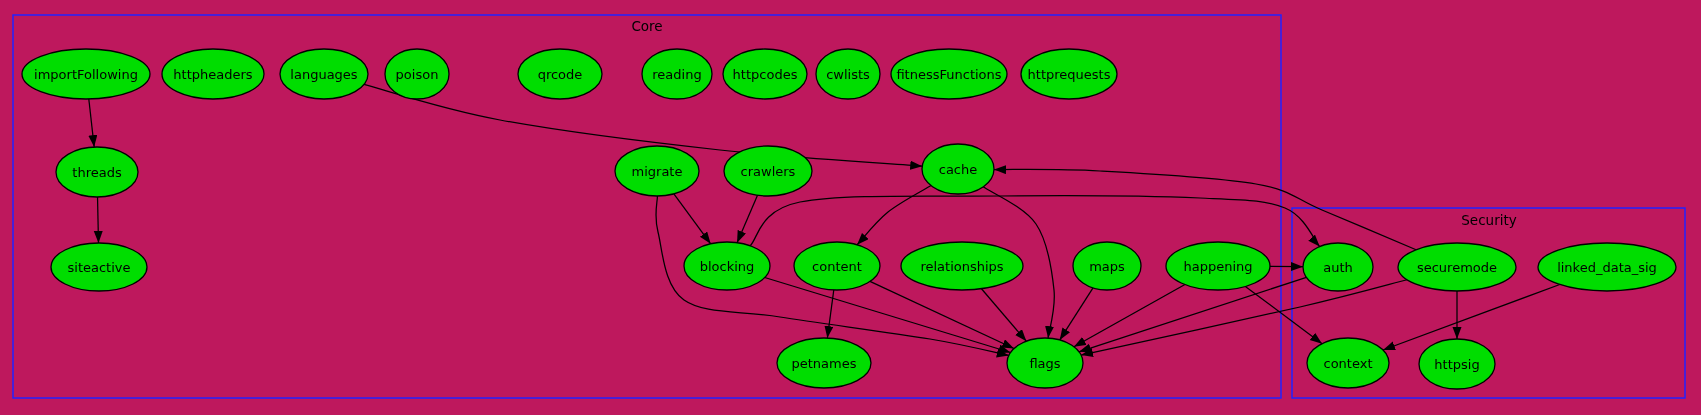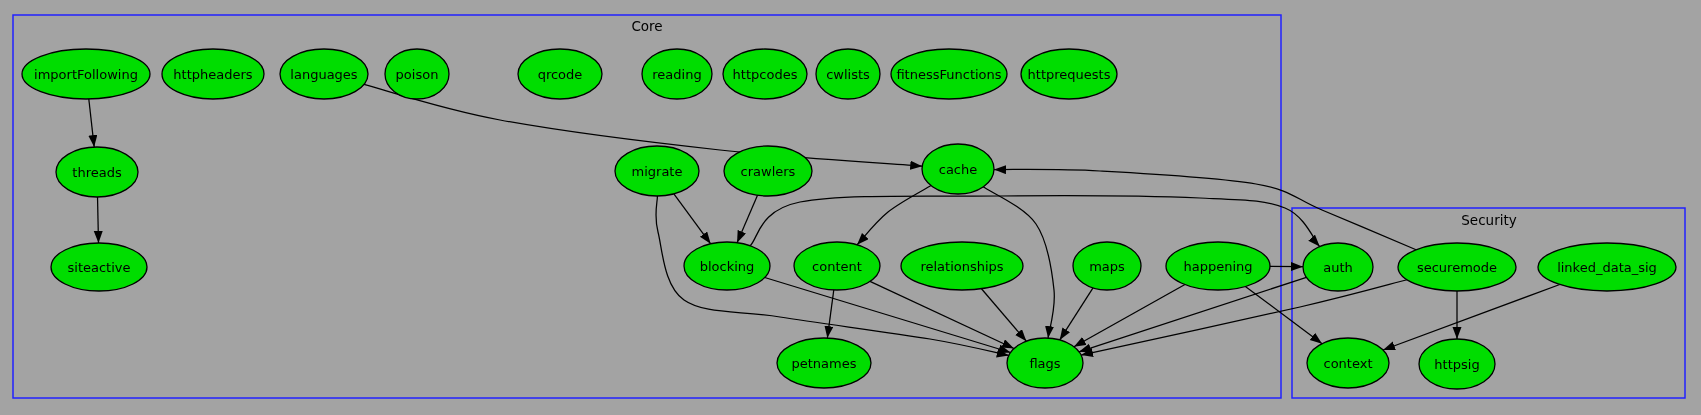--- a/index.html
+++ b/index.html
@@ -5,21 +5,21 @@
   html, body {
     margin: 0;
     padding: 0;
     background: #ffffff;
     font-family: "DejaVu Sans", "Liberation Sans", sans-serif;
   }
   #canvas-wrap {
     position: relative;
     width: 1701px;
     height: 415px;
-    background: #a3a3a3;
+    background: #be185d;
     overflow: hidden;
   }
   svg { display: block; }
   .node-ellipse { stroke-width: 1.3; }
   .node-label {
     font-family: "DejaVu Sans", "Liberation Sans", sans-serif;
     font-size: 13px;
     fill: #000000;
     text-anchor: middle;
   }

